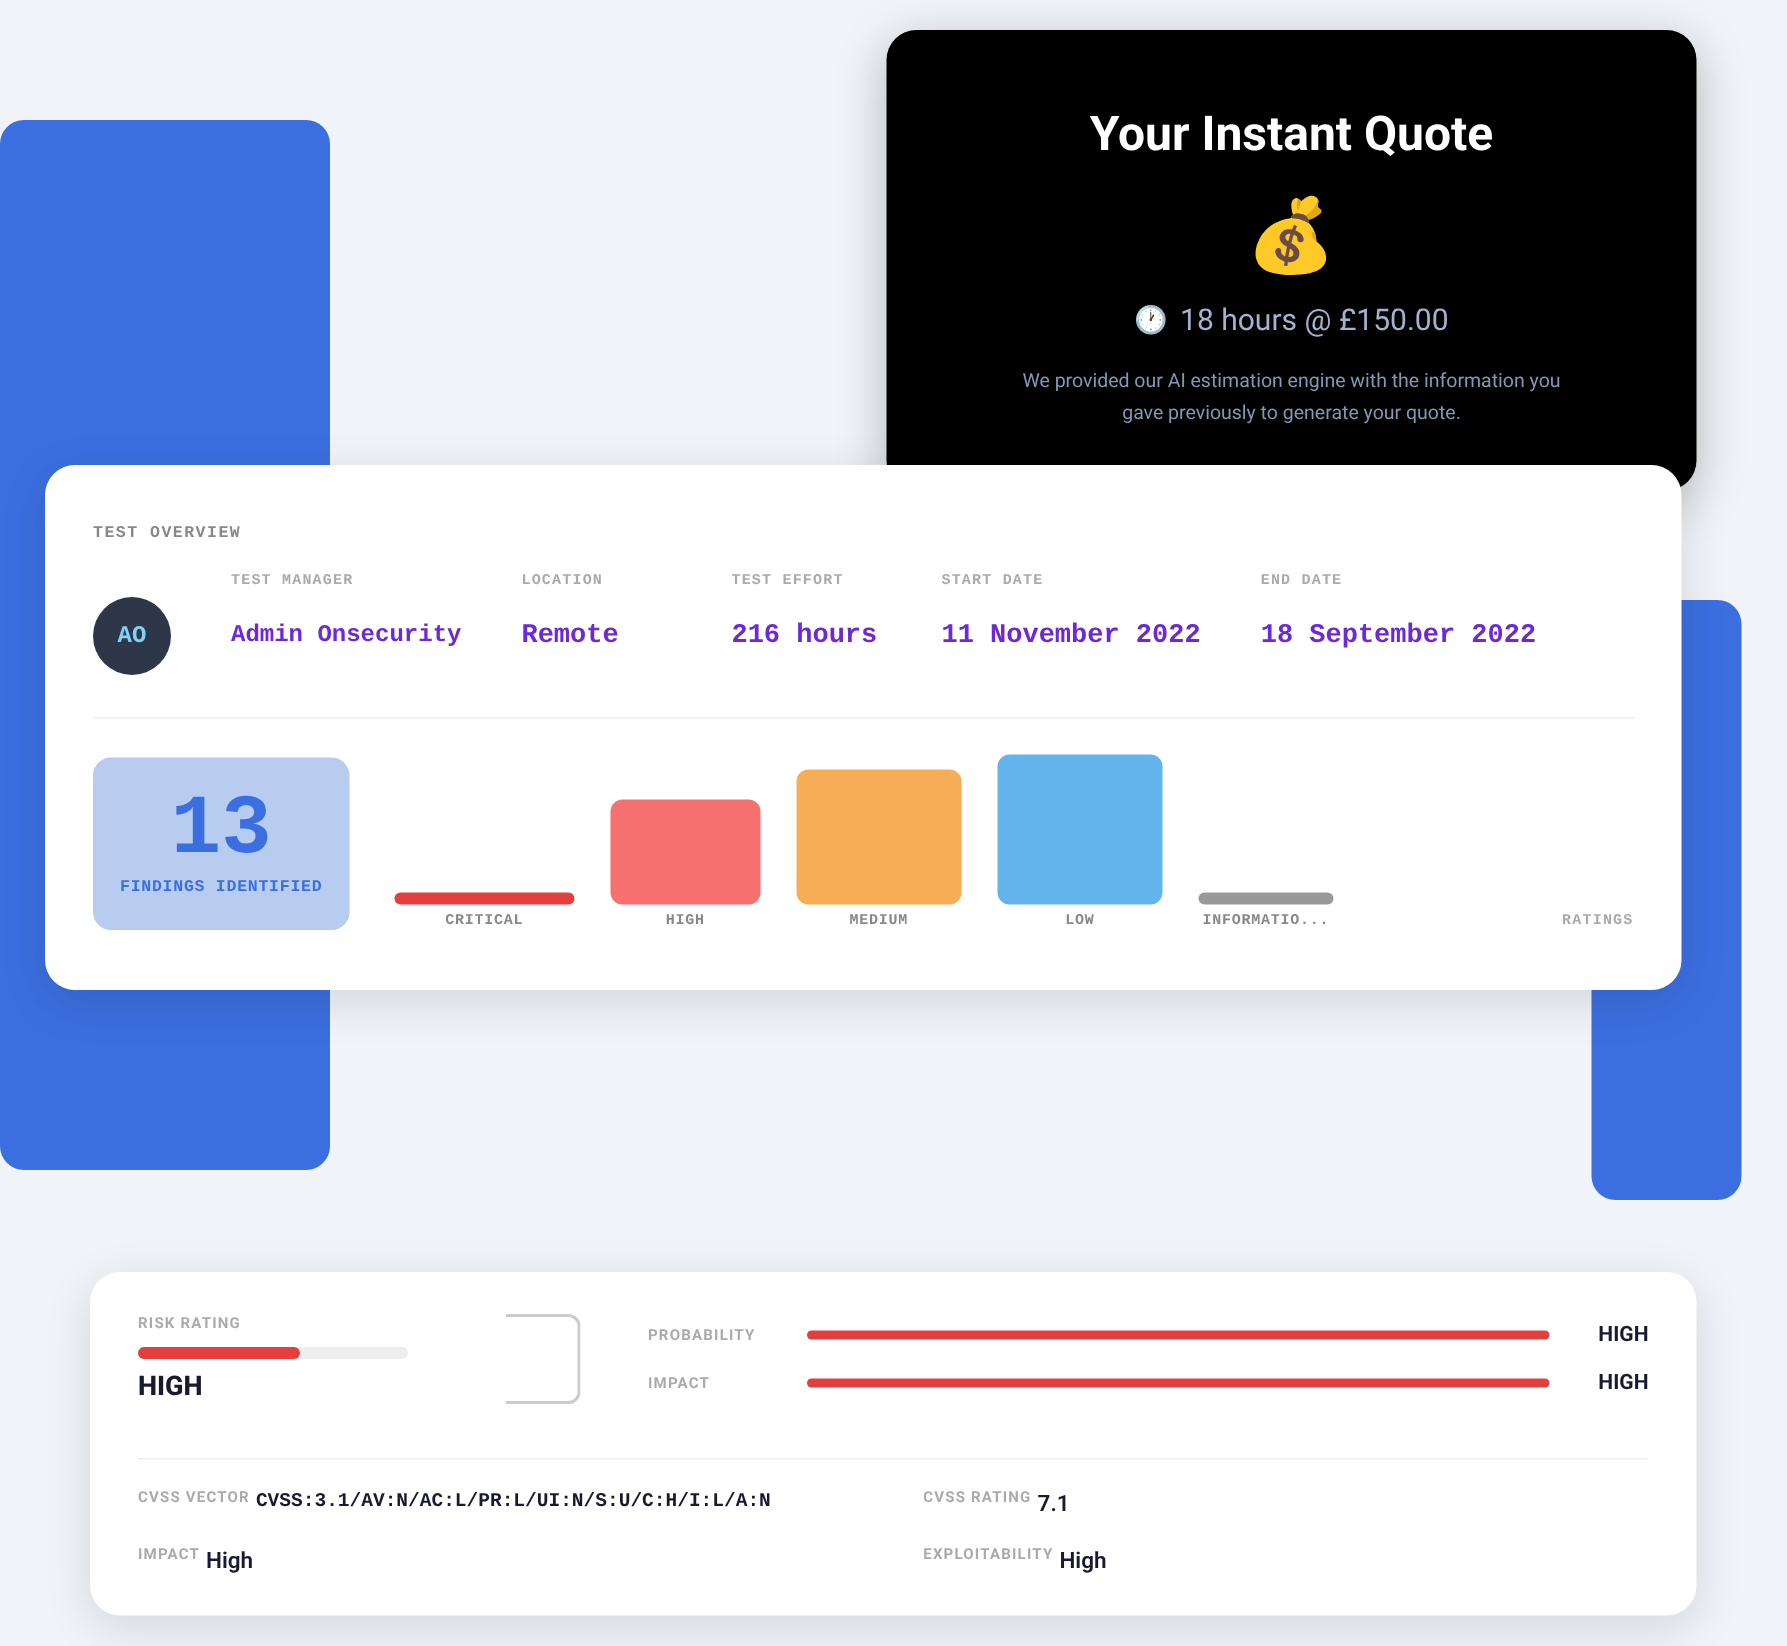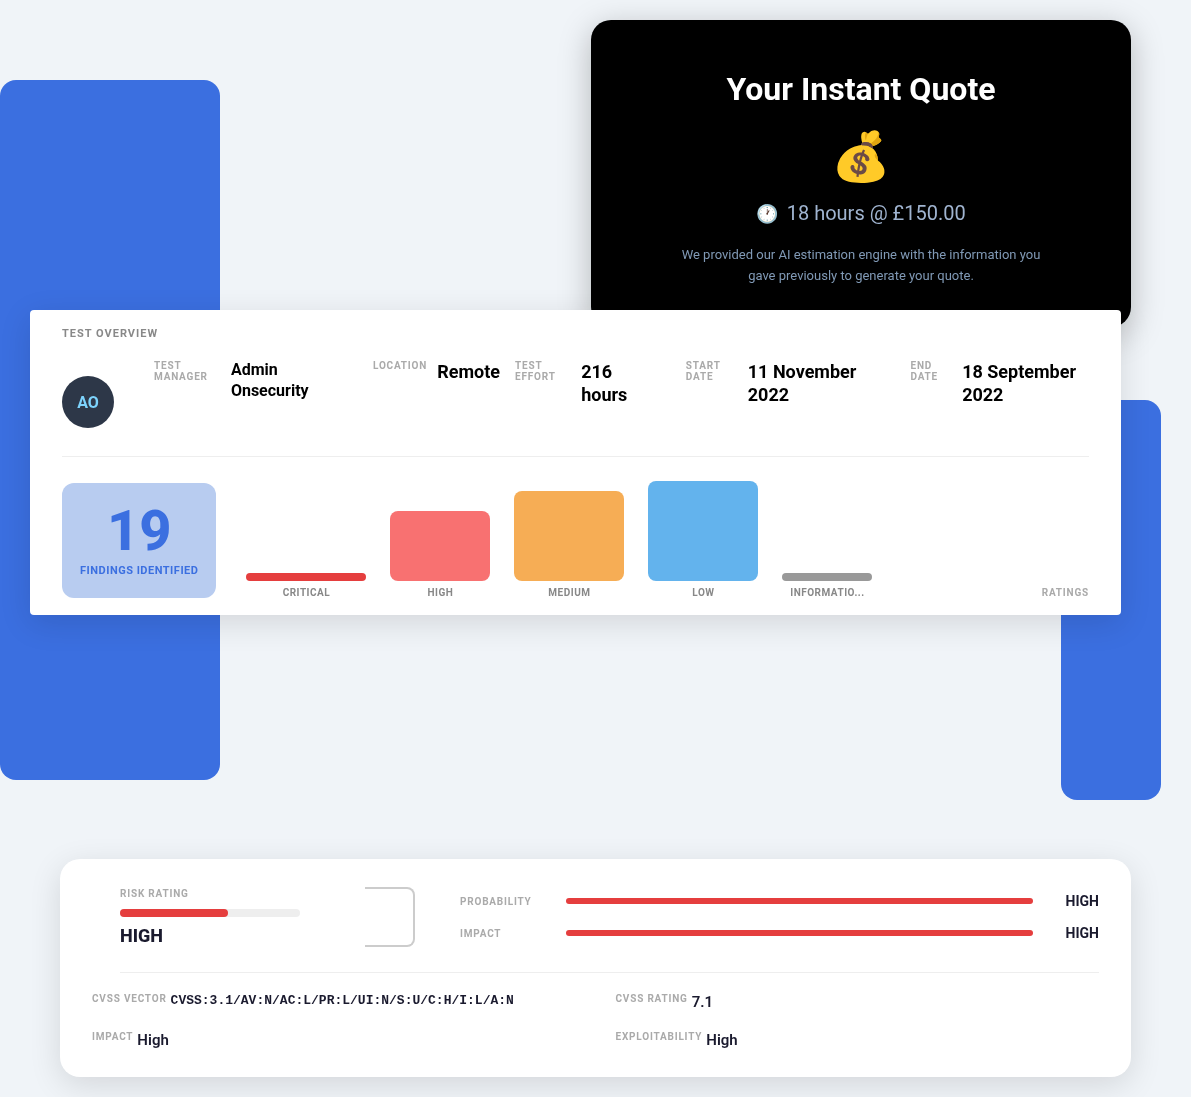--- a/index.html
+++ b/index.html
@@ -87,24 +87,25 @@
       margin: 0 auto;
     }
 
     
     .test-overview-card {
       position: absolute;
       top: 310px;
       left: 30px;
       right: 70px;
       background: white;
-      border-radius: 4px;
-      padding: 17px 32px;
+      border-radius: 20px;
+      padding: 40px 32px;
       z-index: 3;
       box-shadow: 0 8px 32px rgba(0,0,0,0.12);
+      font-family: Liberation Mono, monospace;
     }
     .section-label {
       font-size: 11px;
       font-weight: 700;
       color: #888;
       letter-spacing: 1px;
       text-transform: uppercase;
       margin-bottom: 20px;
     }
 
@@ -126,35 +127,35 @@
       align-items: center;
       justify-content: center;
       color: #7dd3fc;
       font-weight: 700;
       font-size: 16px;
       flex-shrink: 0;
       margin-top: 16px;
     }
     .overview-field {
       display: flex;
-      flex-direction: row;
-      gap: 10px;
+      flex-direction: column;
+      gap: 20px;
       min-width: 100px;
     }
     .field-label {
       font-size: 10px;
       font-weight: 700;
       color: #aaa;
       letter-spacing: 0.8px;
       text-transform: uppercase;
     }
     .field-value {
       font-size: 18px;
       font-weight: 700;
-      color: #000000;
+      color: #6d28d9;
       line-height: 1.3;
     }
     .field-value.small {
       font-size: 16px;
     }
 
     
     .findings-row {
       display: flex;
       align-items: flex-end;
@@ -228,24 +229,23 @@
       padding: 28px 32px;
       z-index: 4;
       box-shadow: 0 8px 32px rgba(0,0,0,0.12);
     }
 
     
     .risk-section {
       display: flex;
       align-items: center;
       gap: 40px;
-      padding-bottom: 25px;
+      padding-bottom: 36px;
       border-bottom: 1px solid #eee;
       margin-bottom: 20px;
-      margin-left: 28px;
     }
     .risk-left {
       flex: 0 0 200px;
     }
     .risk-bar-container {
       position: relative;
       height: 8px;
       background: #eee;
       border-radius: 4px;
       margin: 10px 0 8px;
@@ -383,21 +383,21 @@
     </div>
 
     <div class="overview-field">
       <span class="field-label">END DATE</span>
       <span class="field-value">18 September 2022</span>
     </div>
   </div>
 
   <div class="findings-row">
     <div class="findings-badge">
-      <div class="findings-number">19</div>
+      <div class="findings-number">13</div>
       <div class="findings-text">FINDINGS IDENTIFIED</div>
     </div>
 
     <div class="ratings-container">
       <div class="rating-col">
         <div class="rating-bar" style="width:120px; height:8px; background:#e53e3e;"></div>
         <span class="rating-label">CRITICAL</span>
       </div>
       <div class="rating-col">
         <div class="rating-bar" style="width:100px; height:70px; background:#f87171;"></div>

